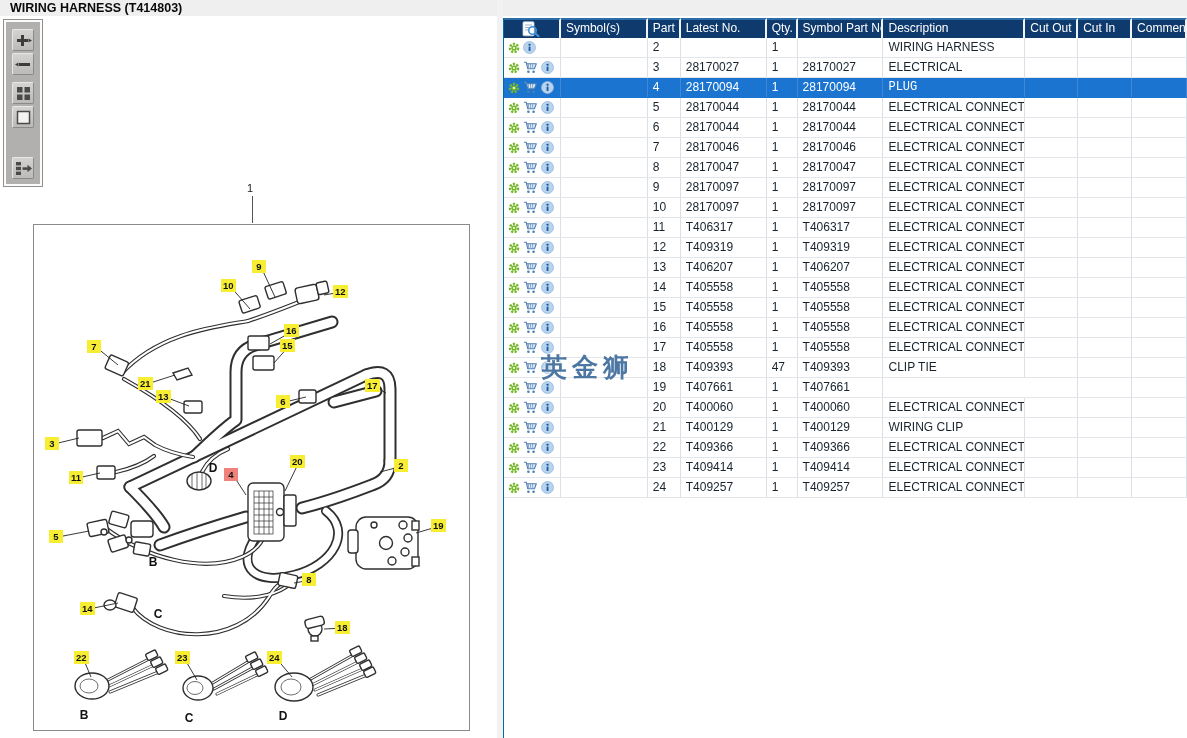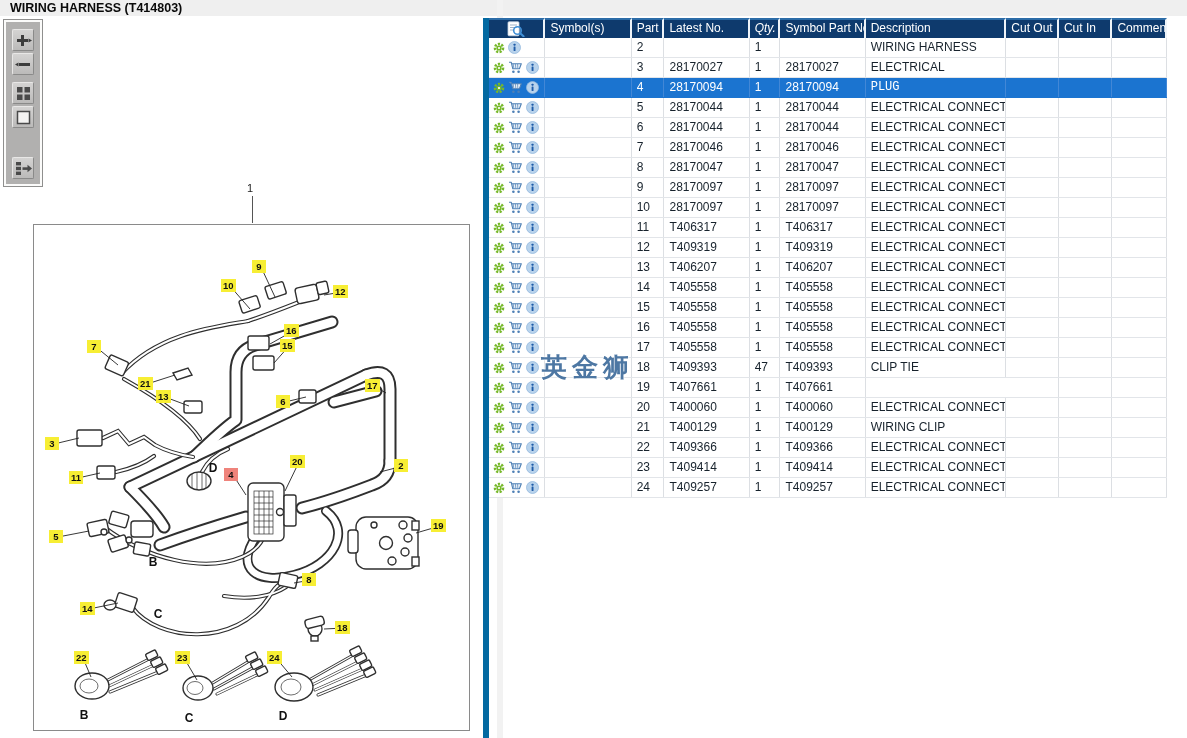--- a/index.html
+++ b/index.html
@@ -40,21 +40,21 @@
   .pt{fill:#fff;stroke:#2f2f2f;stroke-width:1.4}
   .ptl{fill:none;stroke:#2f2f2f;stroke-width:.7}
   .callout{position:absolute;background:var(--callout-yellow);color:#111;font-size:9.5px;font-weight:600;
            line-height:13px;min-width:14px;height:13px;text-align:center;padding:0 2px;cursor:pointer;z-index:4}
   .callout.red{background:var(--callout-red)}
   .dletter{position:absolute;font-weight:bold;font-size:12px;color:#111;transform:translate(-50%,-50%);z-index:4}
   .fig1{position:absolute;left:247px;top:182px;font-size:11px;color:#222;z-index:2}
   .fig1-line{position:absolute;left:252px;top:196px;width:1px;height:27px;background:#555;z-index:2}
 
   
-  .table-panel{position:absolute;left:483px;top:18px;width:684px;height:720px;border-left:6px solid #0369a1}
+  .table-panel{position:absolute;left:503px;top:18px;width:684px;height:720px;border-left:1px solid #0369a1}
   .thead{display:flex;height:20px;background:transparent}
   .thead .tcell{background:var(--header-bg);color:#fff;font-size:12px;line-height:17px;
                 border-top:2px solid #2d6da8;border-right:2px solid #eef3f8;font-weight:400}
   .trow{display:flex;height:20px;background:#fff;border-bottom:1px solid #e2e5e9;cursor:default}
   .tcell{border-right:1px solid #dcdfe3;padding:0 5px;font-size:12px;line-height:19px;
          white-space:nowrap;overflow:hidden}
   .trow.sel{background:var(--selected-row);border-bottom-color:var(--selected-row)}
   .trow.sel .tcell{color:#fff;border-right-color:#4287d6}
   .icons-cell{display:flex;align-items:center;gap:3px;padding:0 0 0 4px}
   .hicon-cell{display:flex;align-items:center;justify-content:center;padding:0}
@@ -308,21 +308,21 @@
           <line x1="3" y1="4" x2="10" y2="4" stroke="#9fb3c8" stroke-width="1"></line>
           <line x1="3" y1="6.5" x2="10" y2="6.5" stroke="#9fb3c8" stroke-width="1"></line>
           <line x1="3" y1="9" x2="7" y2="9" stroke="#9fb3c8" stroke-width="1"></line>
           <circle cx="10.5" cy="9.5" r="3.8" fill="rgba(255,255,255,.25)" stroke="#3f8fd6" stroke-width="1.6"></circle>
           <line x1="13.2" y1="12.2" x2="16.5" y2="15.2" stroke="#3f8fd6" stroke-width="2.2" stroke-linecap="round"></line>
         </svg>
       </div>
       <div class="tcell" style="width: 87px;">Symbol(s)</div>
       <div class="tcell" style="width: 33px;">Part</div>
       <div class="tcell" style="width: 86px;">Latest No.</div>
-      <div class="tcell" style="width: 31px; font-style: italic;">Qty.</div>
+      <div class="tcell" style="width: 31px;">Qty.</div>
       <div class="tcell" style="width: 86px;">Symbol Part No.</div>
       <div class="tcell" style="width: 142px;">Description</div>
       <div class="tcell" style="width: 53px;">Cut Out</div>
       <div class="tcell" style="width: 54px;">Cut In</div>
       <div class="tcell" style="width: 55px;">Comment</div>
     </div>
   <div id="tbody">
       <div class="trow">
         <div class="tcell icons-cell" style="width: 57px;">
           <span class="row-icon">

